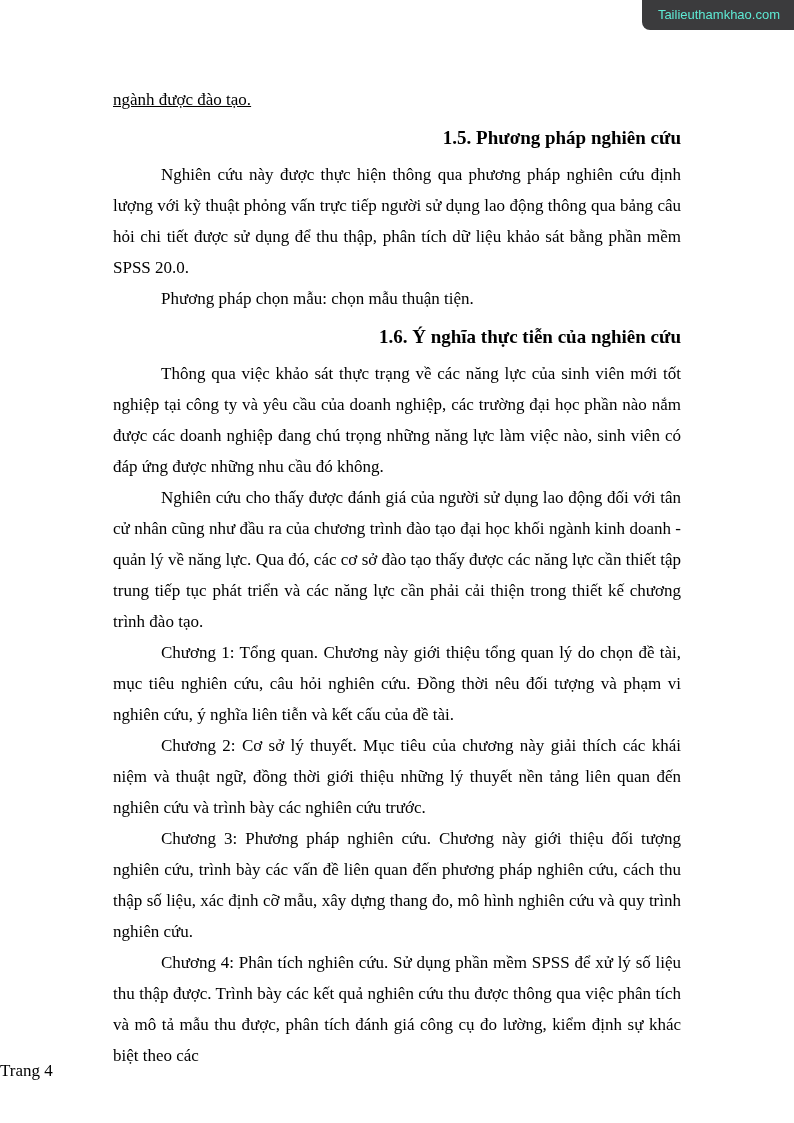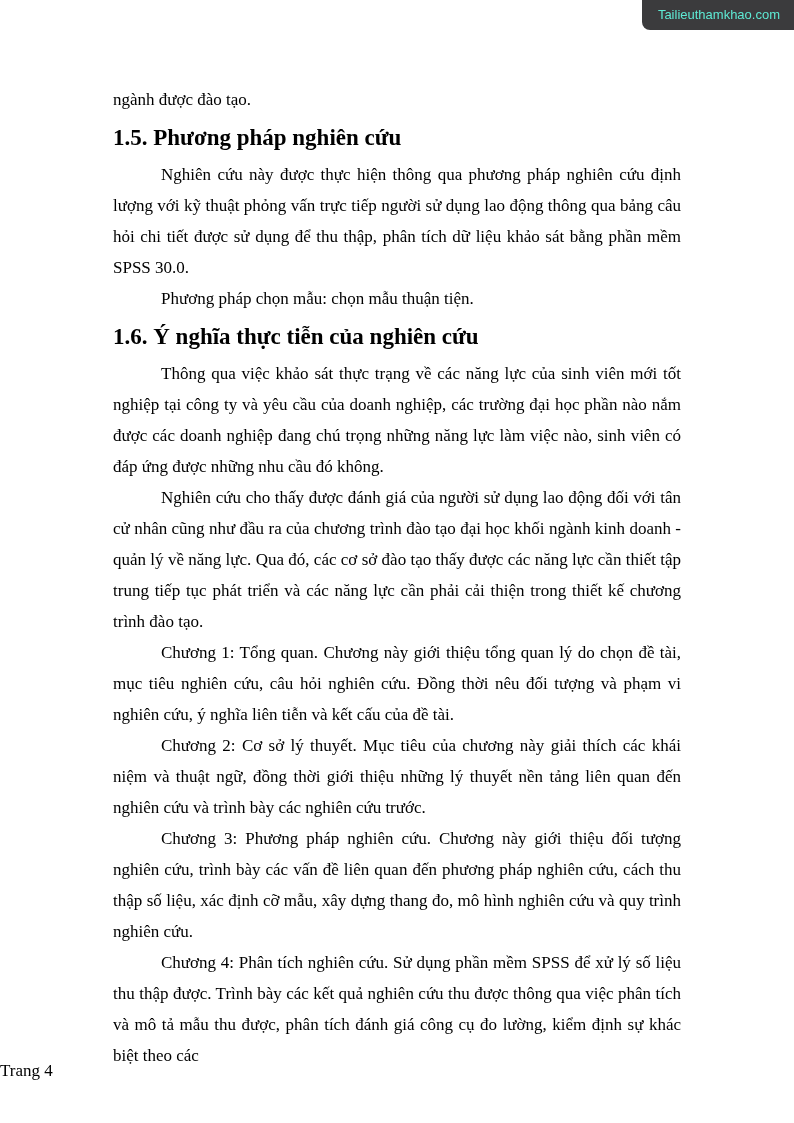--- a/index.html
+++ b/index.html
@@ -38,27 +38,28 @@
     font-size: 17px;
     line-height: 31px;
     text-align: justify;
   }
   .para {
     margin: 0;
     text-indent: 48px;
   }
   .para--flush {
     text-indent: 0;
+    text-decoration: underline;
   }
   .heading {
-    font-size: 23px;
+    font-size: 19px;
     font-weight: 700;
     margin: 7px 0 6px 0;
     text-indent: 0;
-    text-align: left;
+    text-align: right;
     line-height: 31px;
   }
   .footer {
     position: absolute;
     left: 0;
     right: 0;
     bottom: 42px;
     text-align: left;
     font-size: 17px;
     font-family: "Liberation Serif", serif;
@@ -69,21 +70,21 @@
 
 <div class="page">
 
   <div class="watermark">Tailieuthamkhao.com</div>
 
   <div class="content">
     <p class="para para--flush">ngành được đào tạo.</p>
 
     <h2 class="heading">1.5. Phương pháp nghiên cứu</h2>
 
-    <p class="para">Nghiên cứu này được thực hiện thông qua phương pháp nghiên cứu định lượng với kỹ thuật phỏng vấn trực tiếp người sử dụng lao động thông qua bảng câu hỏi chi tiết được sử dụng để thu thập, phân tích dữ liệu khảo sát bằng phần mềm SPSS 30.0.</p>
+    <p class="para">Nghiên cứu này được thực hiện thông qua phương pháp nghiên cứu định lượng với kỹ thuật phỏng vấn trực tiếp người sử dụng lao động thông qua bảng câu hỏi chi tiết được sử dụng để thu thập, phân tích dữ liệu khảo sát bằng phần mềm SPSS 20.0.</p>
 
     <p class="para">Phương pháp chọn mẫu: chọn mẫu thuận tiện.</p>
 
     <h2 class="heading">1.6. Ý nghĩa thực tiễn của nghiên cứu</h2>
 
     <p class="para">Thông qua việc khảo sát thực trạng về các năng lực của sinh viên mới tốt nghiệp tại công ty và yêu cầu của doanh nghiệp, các trường đại học phần nào nắm được các doanh nghiệp đang chú trọng những năng lực làm việc nào, sinh viên có đáp ứng được những nhu cầu đó không.</p>
 
     <p class="para">Nghiên cứu cho thấy được đánh giá của người sử dụng lao động đối với tân cử nhân cũng như đầu ra của chương trình đào tạo đại học khối ngành kinh doanh - quản lý về năng lực. Qua đó, các cơ sở đào tạo thấy được các năng lực cần thiết tập trung tiếp tục phát triển và các năng lực cần phải cải thiện trong thiết kế chương trình đào tạo.</p>
 
 

